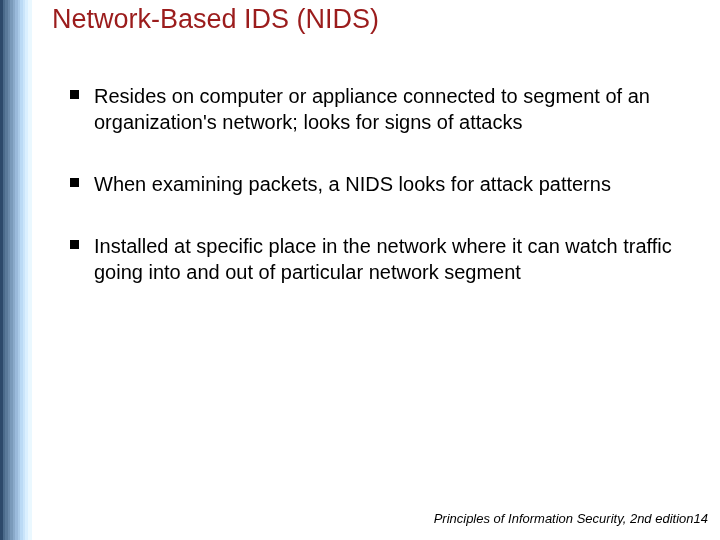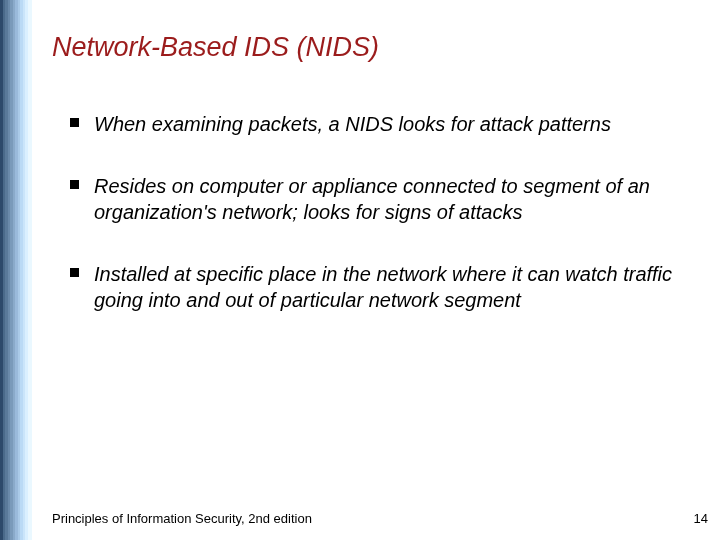--- a/index.html
+++ b/index.html
@@ -34,23 +34,22 @@
     .s6 { width: 2px; background: #8aaaca; }
     .s7 { width: 3px; background: #9abadb; }
     .s8 { width: 2px; background: #aacae8; }
     .s9 { width: 3px; background: #badaf5; }
     .s10 { width: 2px; background: #cae5fa; }
     .s11 { width: 3px; background: #daf0ff; }
     .s12 { width: 4px; background: #eaf8ff; }
     .content {
       position: absolute;
       left: 52px;
-      top: 32px;
+      top: 4px;
       right: 20px;
-      font-style: italic;
     }
     .title {
       color: #9b1c1c;
       font-size: 27px;
       font-weight: normal;
       margin-bottom: 48px;
     }
     .bullets {
       list-style: none;
       padding-left: 18px;
@@ -70,22 +69,23 @@
       width: 9px;
       height: 9px;
       background: #000;
     }
     .footer {
       position: absolute;
       bottom: 14px;
       left: 52px;
       right: 12px;
       display: flex;
-      justify-content: space-between;
+      justify-content: flex-end;
       align-items: baseline;
+      font-style: italic;
     }
     .footer-text {
       font-size: 13px;
       color: #000;
     }
     .page-num {
       font-size: 13px;
       color: #000;
     }
   </style>
@@ -105,25 +105,25 @@
   <div class="stripe s10"></div>
   <div class="stripe s11"></div>
   <div class="stripe s12"></div>
 </div>
 
 <div class="content">
   <h1 class="title">Network-Based IDS (NIDS)</h1>
   <ul class="bullets">
     <li>
       <span class="bullet-marker"></span>
-      <span>When examining packets, a NIDS looks for attack patterns</span>
+      <span>Resides on computer or appliance connected to segment of an organization's network; looks for signs of attacks</span>
     </li>
     <li>
       <span class="bullet-marker"></span>
-      <span>Resides on computer or appliance connected to segment of an organization's network; looks for signs of attacks</span>
+      <span>When examining packets, a NIDS looks for attack patterns</span>
     </li>
     <li>
       <span class="bullet-marker"></span>
       <span>Installed at specific place in the network where it can watch traffic going into and out of particular network segment</span>
     </li>
   </ul>
 </div>
 
 <div class="footer">
   <span class="footer-text">Principles of Information Security, 2nd edition</span>

